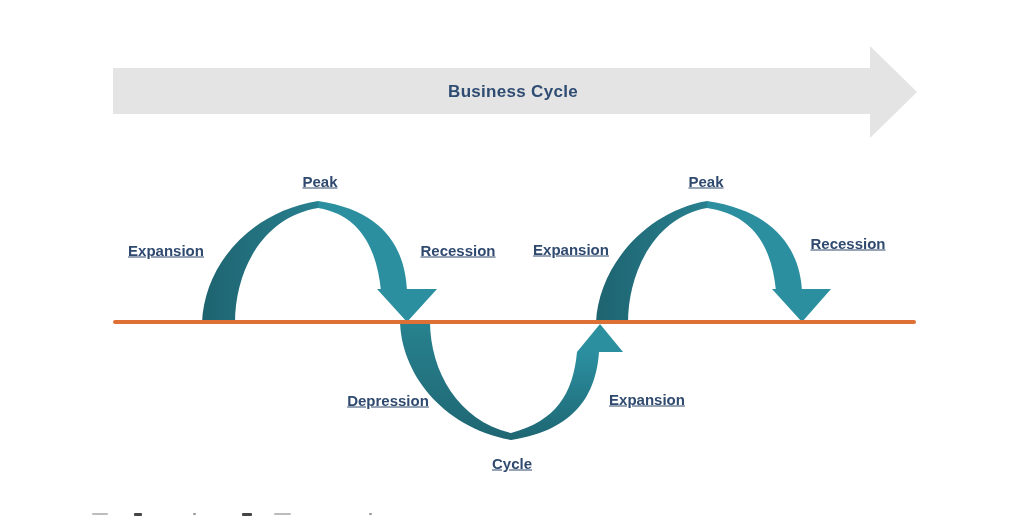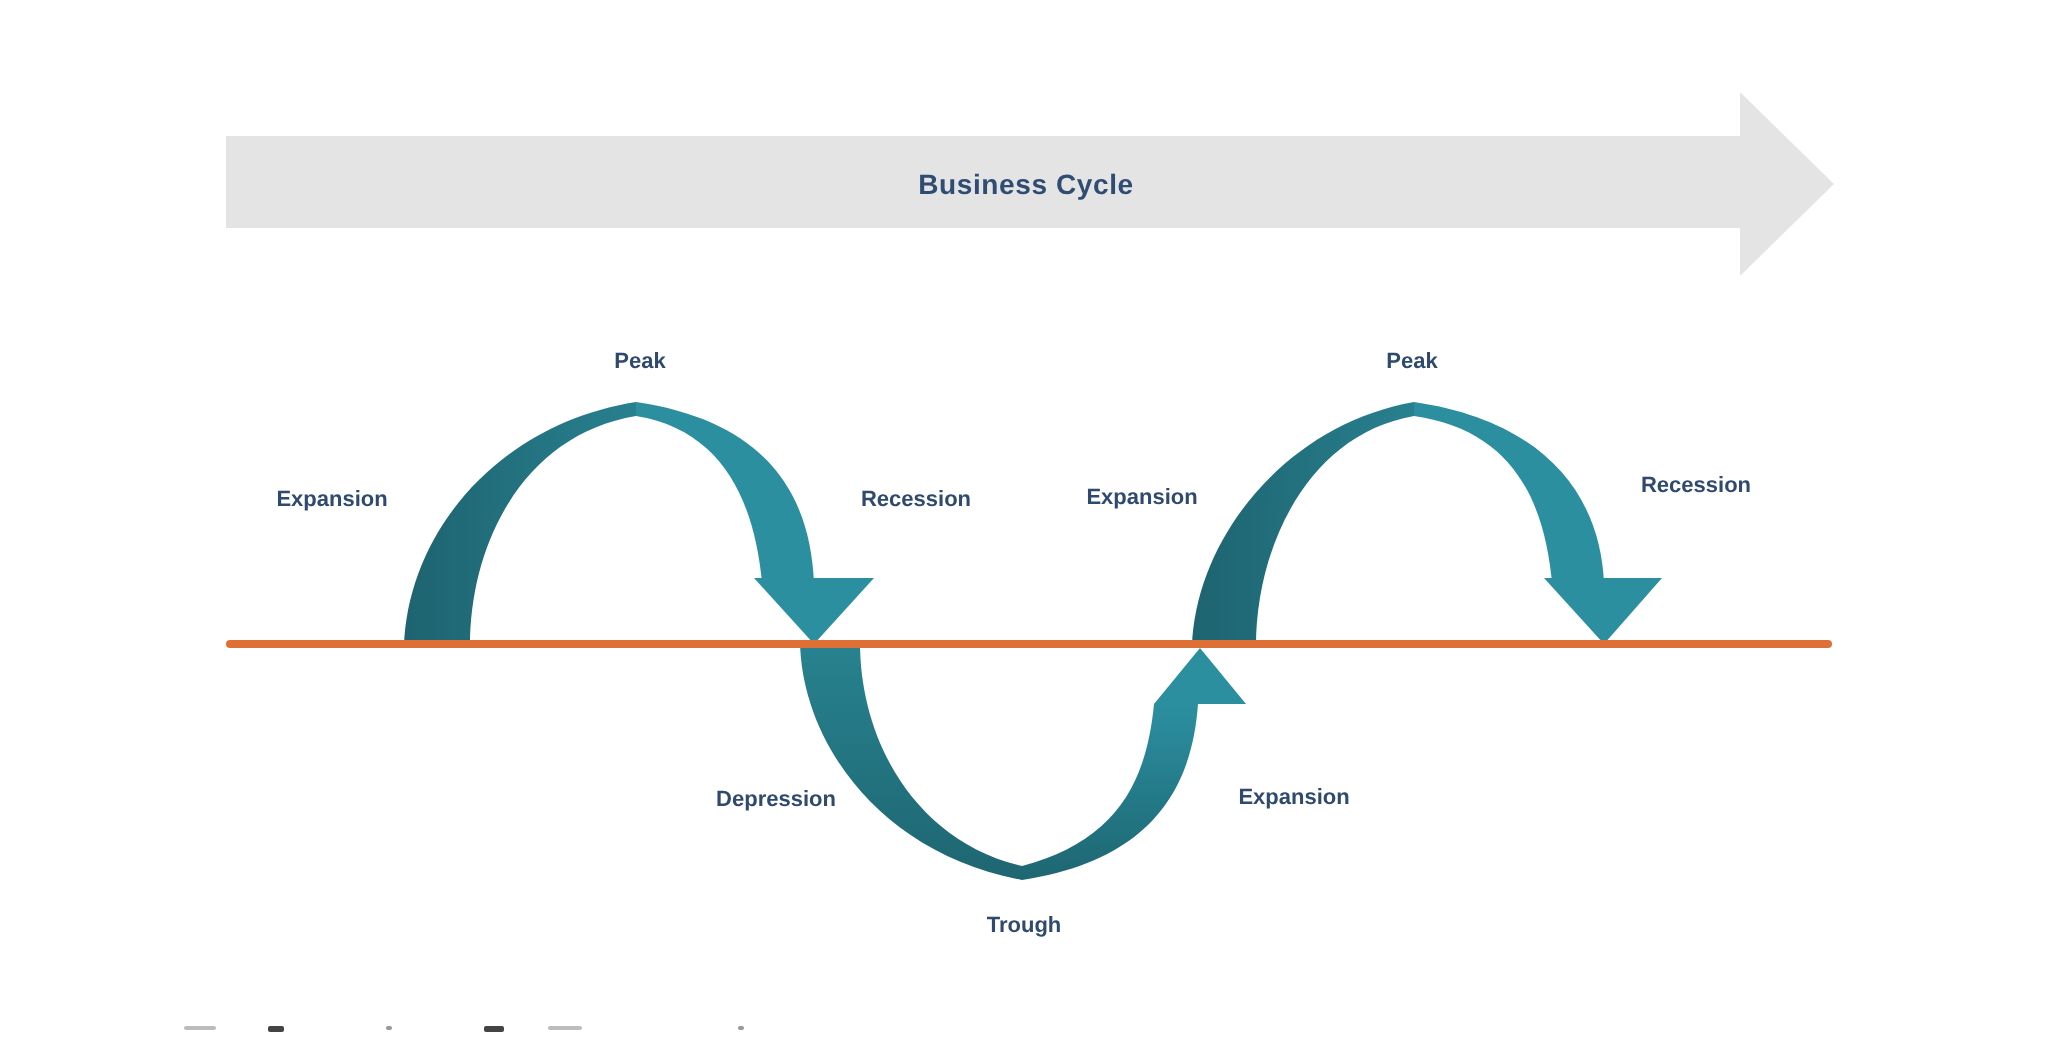--- a/index.html
+++ b/index.html
@@ -24,27 +24,27 @@
   .line-fill{fill:var(--line-orange);}
   .stopA0{stop-color:var(--teal-dark);}
   .stopA1{stop-color:#28808F;}
   .stopC0{stop-color:#28828F;}
   .stopC1{stop-color:#1E6672;}
   .stopD0{stop-color:var(--teal-light);}
   .stopD1{stop-color:#1E6672;}
   .diagram-title{
     position:absolute;left:513px;top:92px;
     transform:translate(-50%,-50%);
-    font-size:14px;font-weight:600;letter-spacing:.3px;
+    font-size:17px;font-weight:600;letter-spacing:.3px;
     color:var(--title-navy);white-space:nowrap;
   }
   .cycle-label{
     position:absolute;transform:translate(-50%,-50%);
-    font-size:11px;font-weight:700;
-    color:var(--label-navy);white-space:nowrap;
+    font-size:15px;font-weight:700;
+    color:var(--label-navy);white-space:nowrap;text-decoration:underline;
   }
   #bottom-marks{position:absolute;left:0;top:513px;width:1024px;height:5px;}
   #bottom-marks .mark{position:absolute;top:0;border-radius:1px;display:block;}
 </style>
 </head>
 <body>
 
 <div class="stage">
 
   <svg width="1024" height="529" viewBox="0 0 1024 529">
@@ -84,21 +84,21 @@
 
     <rect x="113" y="320" width="803" height="4" rx="2" class="line-fill"></rect>
   </svg>
 
   <div class="diagram-title">Business Cycle</div>
 
   <div class="cycle-label" style="left:320px;top:181px;">Peak</div>
   <div class="cycle-label" style="left:166px;top:250px;">Expansion</div>
   <div class="cycle-label" style="left:458px;top:250px;">Recession</div>
   <div class="cycle-label" style="left:388px;top:400px;">Depression</div>
-  <div class="cycle-label" style="left:512px;top:463px;">Trough</div>
+  <div class="cycle-label" style="left:512px;top:463px;">Cycle</div>
   <div class="cycle-label" style="left:647px;top:399px;">Expansion</div>
   <div class="cycle-label" style="left:571px;top:249px;">Expansion</div>
   <div class="cycle-label" style="left:706px;top:181px;">Peak</div>
   <div class="cycle-label" style="left:848px;top:243px;">Recession</div>
 
   <div id="bottom-marks">
       <span class="mark" style="left: 92px; width: 16px; height: 2px; background: rgb(188, 188, 188);"></span>
       <span class="mark" style="left: 134px; width: 8px; height: 3px; background: rgb(68, 68, 68);"></span>
       <span class="mark" style="left: 193px; width: 3px; height: 2px; background: rgb(153, 153, 153);"></span>
       <span class="mark" style="left: 242px; width: 10px; height: 3px; background: rgb(68, 68, 68);"></span>

